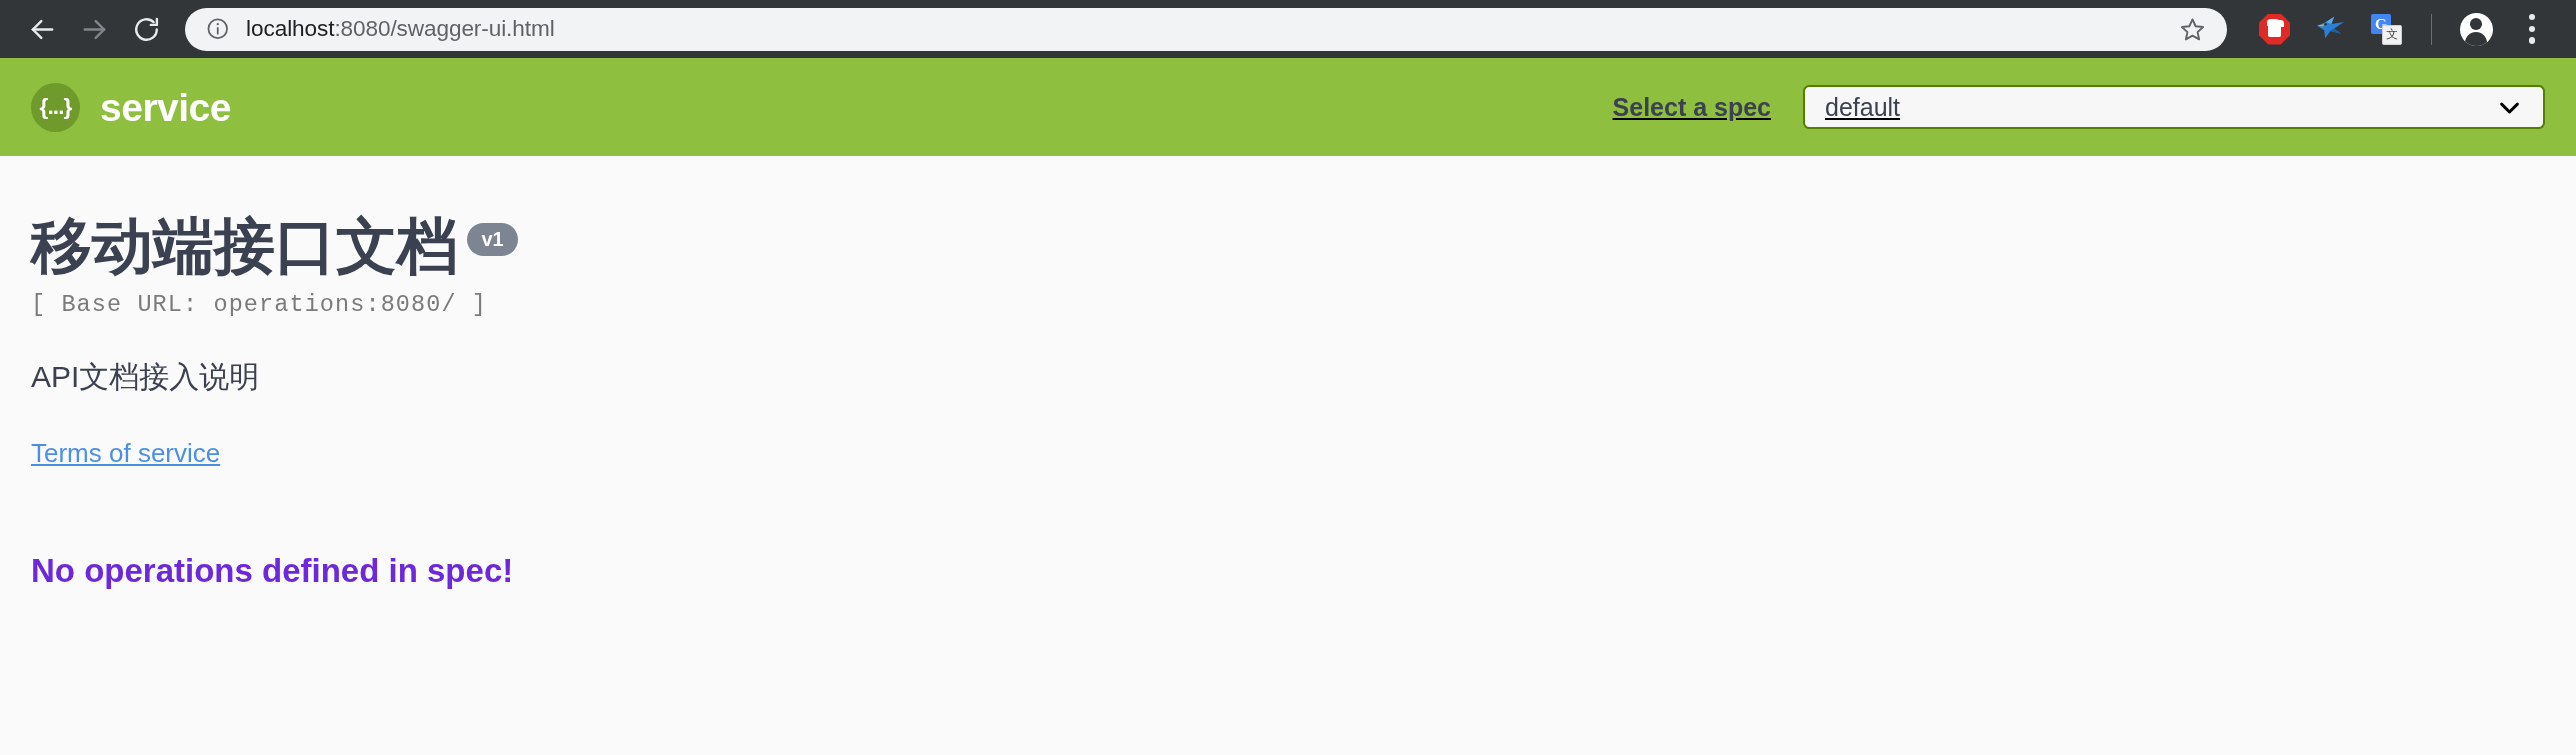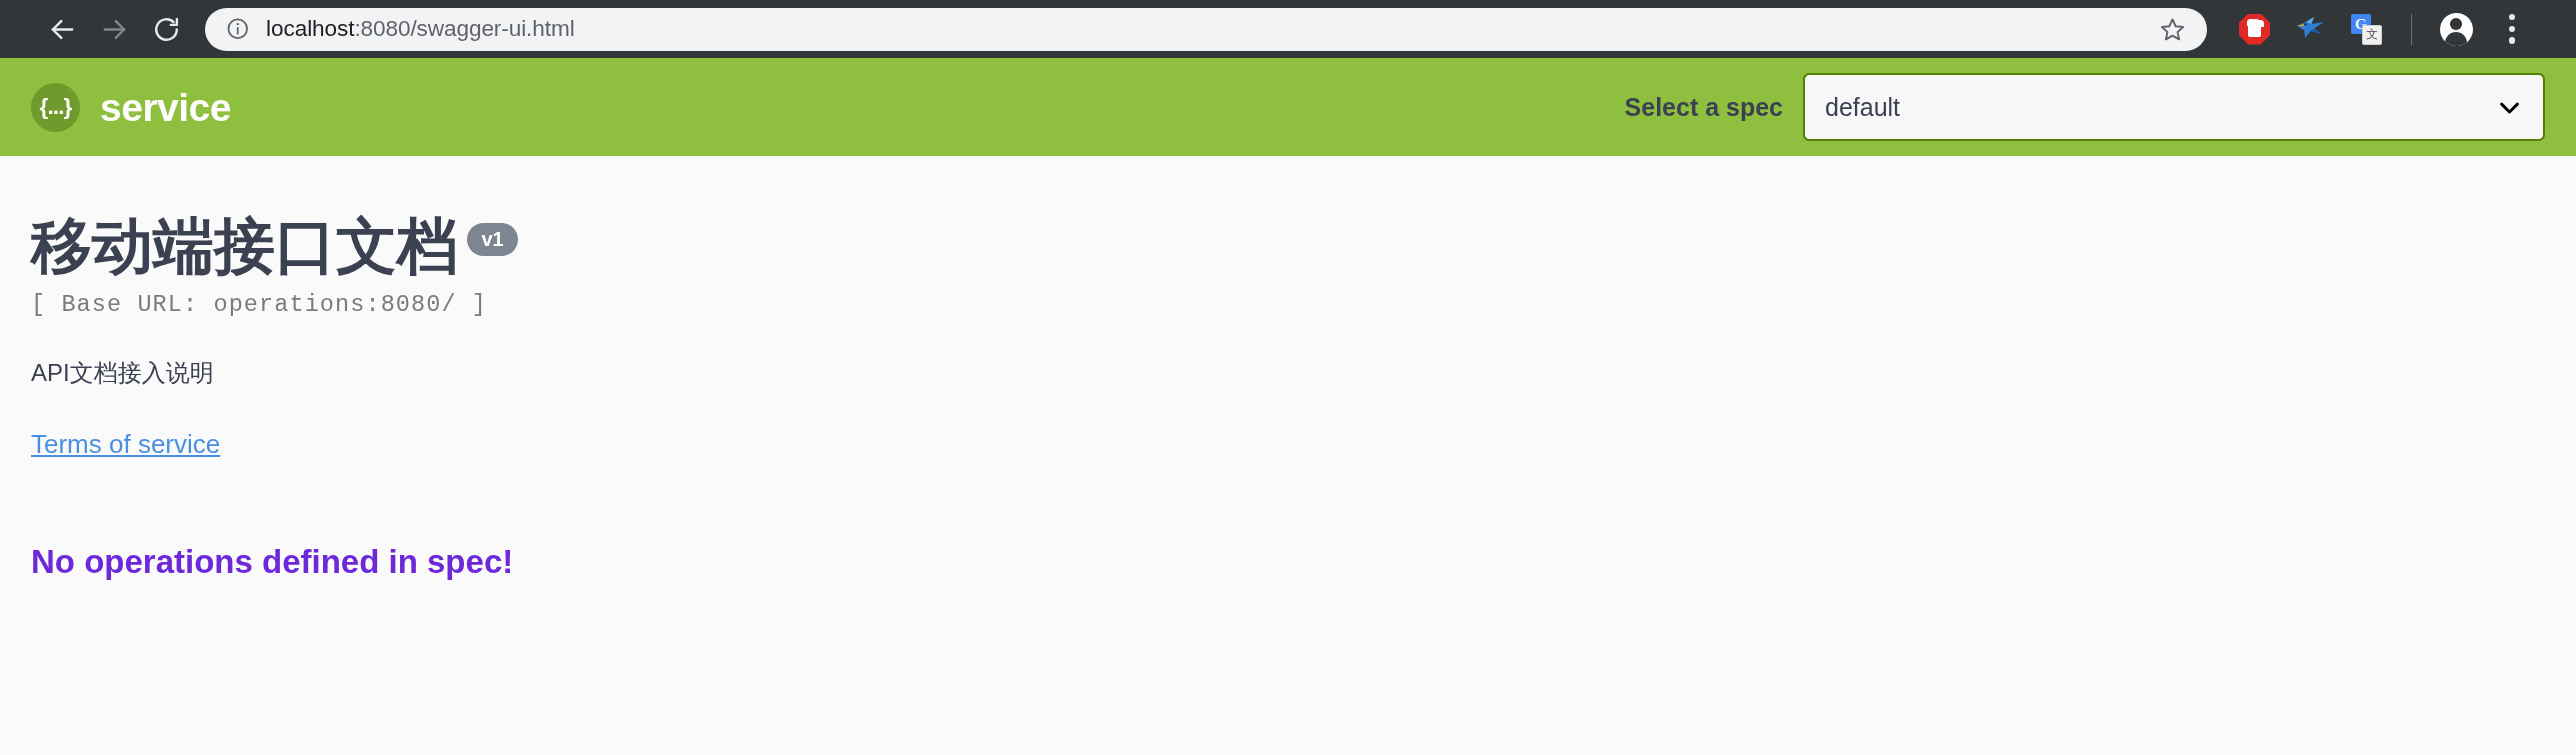--- a/index.html
+++ b/index.html
@@ -13,21 +13,21 @@
   }
 
   
   .browser-toolbar {
     position: relative;
     width: 2576px;
     height: 58px;
     background: #323639;
     display: flex;
     align-items: center;
-    padding: 0 36px;
+    padding: 0 16px;
     gap: 0;
   }
 
   .nav-btn {
     width: 52px;
     height: 52px;
     display: flex;
     align-items: center;
     justify-content: center;
     flex: 0 0 auto;
@@ -218,33 +218,34 @@
     font-size: 39px;
     font-weight: bold;
     letter-spacing: -0.5px;
     line-height: 1;
   }
 
   .spec-area {
     margin-left: auto;
     display: flex;
     align-items: center;
-    gap: 0;
-    flex: 0 0 auto;
+    gap: 12px;
+    flex: 0 0 auto;
+    text-decoration: underline;
   }
   .spec-label {
     color: #3b4151;
     font-size: 25px;
     font-weight: bold;
     margin-right: 20px;
     white-space: nowrap;
   }
   .spec-select {
     width: 742px;
-    height: 68px;
+    height: 44px;
     background: #f7f7f7;
     border: 2.7px solid #547f00;
     border-radius: 6.3px;
     display: flex;
     align-items: center;
     padding: 0 20px;
     position: relative;
   }
   .spec-select-value {
     font-size: 25px;
@@ -302,21 +303,21 @@
     display: inline-block;
     margin-top: 9px;
     font-size: 24.4px;
     color: #4a90e2;
     text-decoration: underline;
     cursor: pointer;
   }
 
   .api-desc {
     margin-top: 38px;
-    font-size: 24px;
+    font-size: 30px;
     color: #3b4151;
     line-height: 1.4;
   }
 
   .terms-link {
     display: inline-block;
     margin-top: 40px;
     font-size: 26px;
     color: #4a90e2;
     text-decoration: underline;

